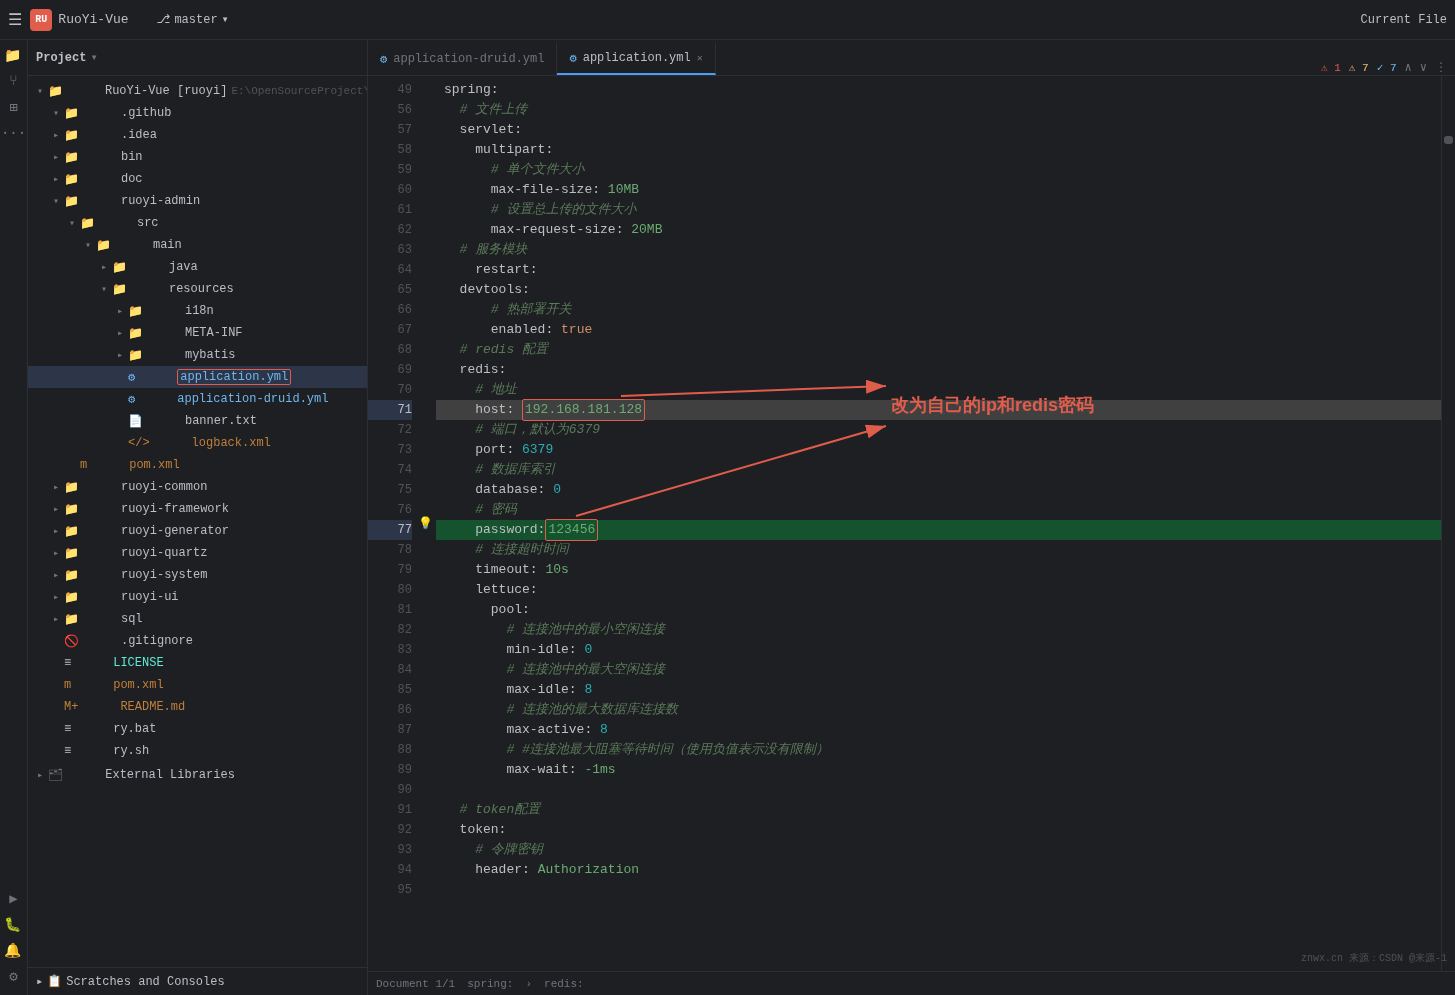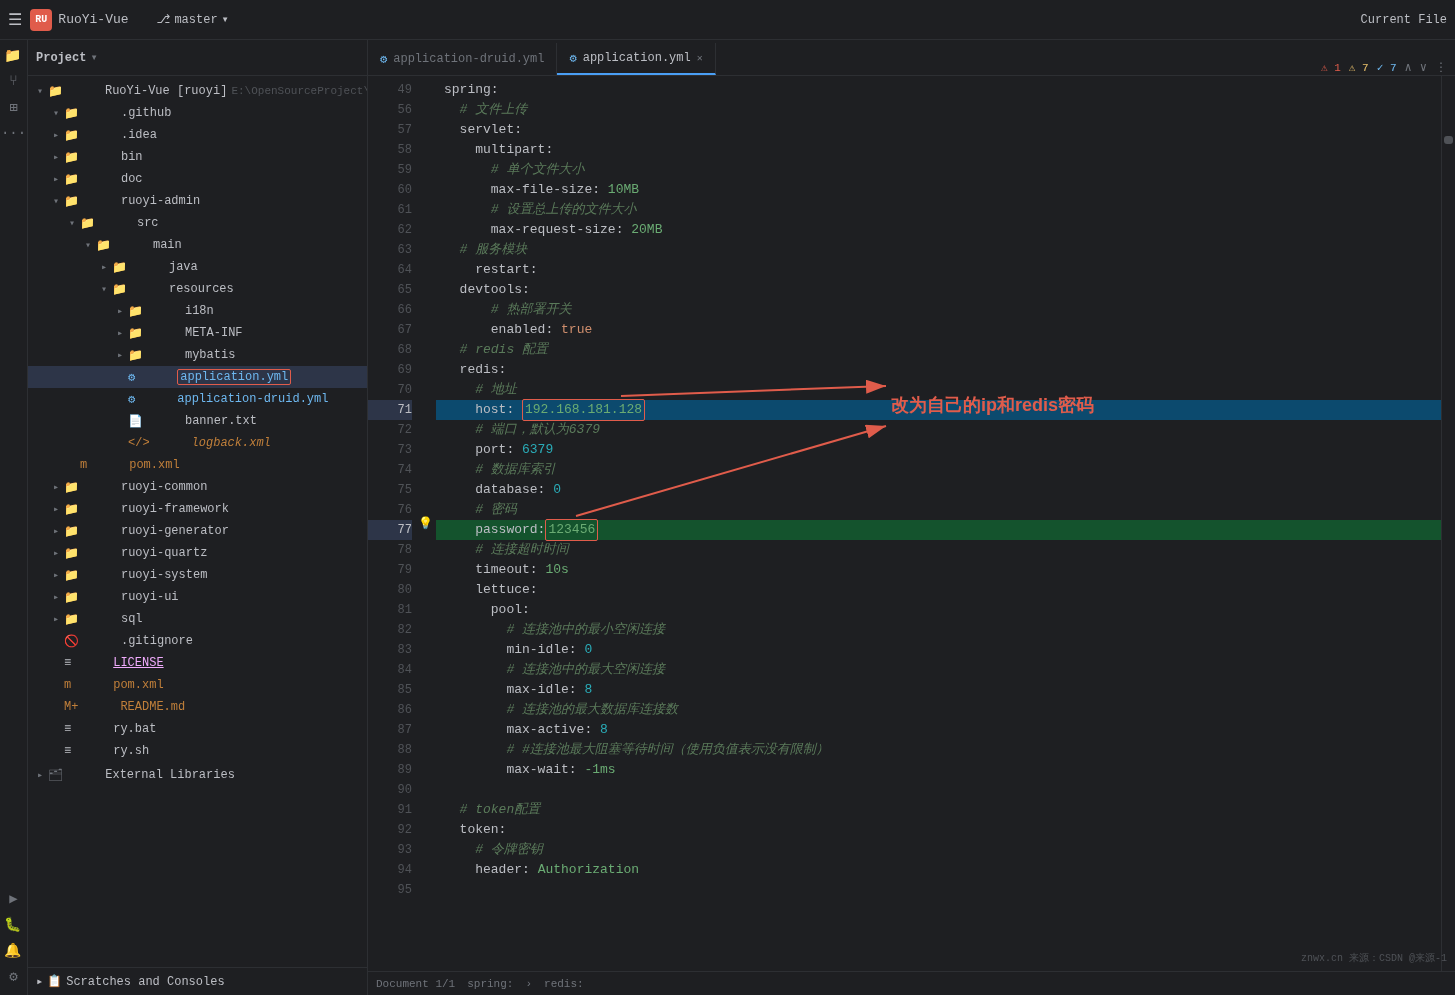--- a/index.html
+++ b/index.html
@@ -121,27 +121,27 @@
     .tree-item.active-file { background: #2d3548; }
     .tree-arrow {
       width: 16px; flex-shrink: 0;
       display: flex; align-items: center; justify-content: center;
       color: #6f737a; font-size: 10px;
     }
     .tree-icon { margin-right: 4px; font-size: 12px; flex-shrink: 0; }
     .tree-label { color: #bcbec4; margin-left: 38px; }
     .tree-label.folder { color: #bcbec4; }
     .tree-label.yaml { color: #6eb8f0; }
-    .tree-label.xml { color: #c07f3a; font-style: italic; }
+    .tree-label.xml { color: #c07f3a; }
     .tree-label.txt { color: #bcbec4; }
     .tree-label.bat { color: #bcbec4; }
     .tree-label.sh { color: #bcbec4; }
     .tree-label.md { color: #c07f3a; }
     .tree-label.gitignore { color: #bcbec4; }
-    .tree-label.license { color: #f0abfc; text-decoration: underline; }
+    .tree-label.license { color: #5eead4; }
     .tree-label.pom { color: #c07f3a; }
     .tree-label.red-box {
       border: 1.5px solid #e05c4b;
       padding: 0 2px;
       border-radius: 2px;
     }
 
     .file-panel-bottom {
       border-top: 1px solid #2d2f33;
       padding: 4px 8px;
@@ -685,21 +685,21 @@
         </div>
 
         <div class="code-line">
           <span class="c-key">  redis:</span>
         </div>
 
         <div class="code-line">
           <span class="c-comment">    # 地址</span>
         </div>
 
-        <div class="code-line" style="background:#0c4a6e">
+        <div class="code-line" style="background:#404040">
           <span class="c-key">    host: </span><span class="c-string red-box-inline">192.168.181.128</span>
         </div>
 
         <div class="code-line">
           <span class="c-comment">    # 端口，默认为6379</span>
         </div>
 
         <div class="code-line">
           <span class="c-key">    port: </span><span class="c-number">6379</span>
         </div>

